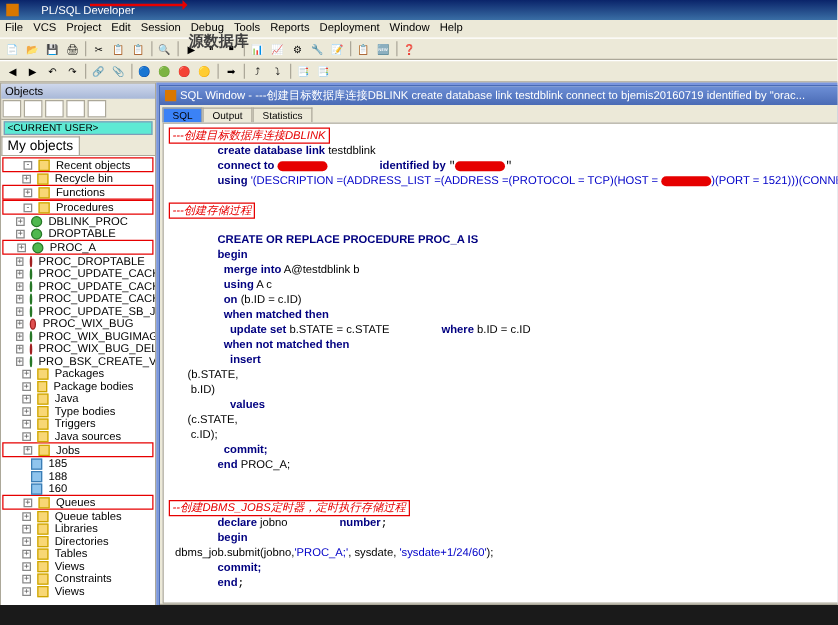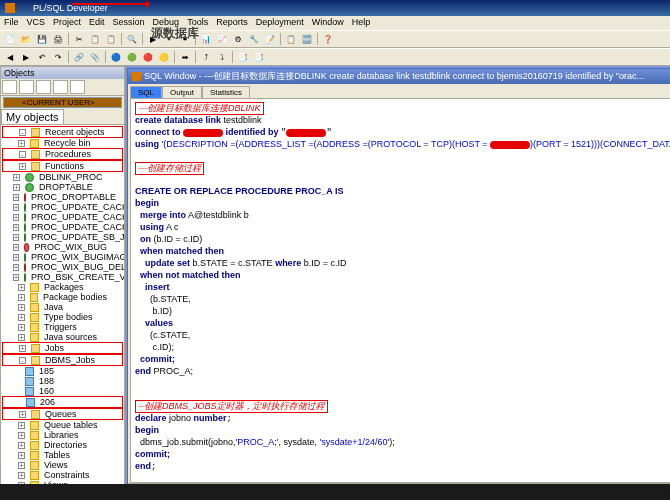--- a/index.html
+++ b/index.html
@@ -12,21 +12,21 @@
 .annot-arrow::after { content: ''; position: absolute; right: -6px; top: -3px; border: 4px solid transparent; border-left-color: #e60000; }
 .toolbar { background: #ece9d8; border-top: 1px solid #fff; border-bottom: 1px solid #aca899; padding: 1px 3px; height: 18px; display: flex; align-items: center; gap: 2px; }
 .tb-btn { width: 14px; height: 14px; border: 1px solid transparent; display: inline-flex; align-items: center; justify-content: center; font-size: 8px; cursor: pointer; }
 .tb-sep { width: 1px; height: 12px; background: #aca899; margin: 0 1px; }
 .annot-src { position: absolute; left: 149px; top: 25px; color: #404040; font-size: 12px; font-weight: bold; z-index: 30; padding: 0 2px; }
 .body-area { display: flex; height: calc(100% - 66px); }
 .sidebar { width: 125px; background: #ece9d8; border: 1px solid #aca899; display: flex; flex-direction: column; }
 .side-title { background: linear-gradient(#cfd8ec,#a8b8d8); padding: 1px 3px; font-size: 9px; }
 .object-filter { display: flex; border-bottom: 1px solid #aca899; }
 .object-filter .of-btn { width: 15px; height: 14px; border: 1px solid #aca899; margin: 1px; background: #fff; }
-.current-user { background: #a16207; border: 1px solid #7f9db9; margin: 1px 2px; padding: 0 18px; font-size: 8px; }
+.current-user { background: #5eead4; border: 1px solid #7f9db9; margin: 1px 2px; padding: 0 2px; font-size: 8px; }
 .tab-labels { display: flex; border-bottom: 1px solid #aca899; }
 .tab-labels .tab { padding: 1px 4px; border: 1px solid #aca899; border-bottom: none; background: #ece9d8; font-size: 11px; }
 .tab-labels .tab.active { background: #fff; }
 .tree { flex: 1; background: #fff; overflow: auto; padding: 1px; }
 .tree-item { display: flex; align-items: center; gap: 5px; padding: 0 16px; white-space: nowrap; cursor: pointer; line-height: 10px; font-size: 8px; }
 .tree-item.d1 { padding-left: 11px; }
 .ti-exp { width: 7px; height: 7px; border: 1px solid #888; display: inline-flex; align-items: center; justify-content: center; font-size: 7px; line-height: 5px; color: #555; background: #fff; }
 .ti-icon { width: 9px; height: 9px; display: inline-block; }
 .ic-folder { background: #f8d775; border: 1px solid #cda500; }
 .ic-proc { background: #4fb84f; border-radius: 50%; border: 1px solid #267726; }
@@ -34,21 +34,21 @@
 .ic-job { background: #8fc4ed; border: 1px solid #3b7db5; }
 .hl-red-box { border: 1px solid #e60000; }
 .editor-pane { flex: 1; background: #7a96df; padding: 2px; display: flex; flex-direction: column; }
 .sql-window { background: #ece9d8; border: 1px solid #4a6bb5; flex: 1; display: flex; flex-direction: column; }
 .sql-title { background: linear-gradient(#6d8fd6,#4a6bb5); color: #fff; padding: 1px 4px; font-size: 9px; display: flex; align-items: center; }
 .sql-title .sq-icon { width: 9px; height: 9px; background: #d97700; margin-right: 3px; }
 .sql-tabs { display: flex; padding: 2px 2px 0; gap: 0; }
 .sql-tabs .st { padding: 1px 7px; border: 1px solid #aca899; border-bottom: none; background: #ece9d8; font-size: 8px; cursor: pointer; }
 .sql-tabs .st.active { background: #3b82f6; }
 .code { flex: 1; background: #fff; border: 1px solid #aca899; margin: 0 2px; padding: 3px 4px; font-family: "Courier New", monospace; font-size: 9px; line-height: 11px; white-space: pre; overflow: auto; position: relative; }
-.kw { color: #000080; font-weight: bold; }
+.kw { color: #000080; font-weight: bold; margin-left: 39px; }
 .cm { color: #e60000; font-style: italic; }
 .cm-box { border: 1px solid #e60000; padding: 0 2px; display: inline-block; }
 .str { color: #0000c8; }
 .id-txt { color: #000; }
 .redact { display: inline-block; background: #e60000; height: 8px; width: 40px; vertical-align: middle; border-radius: 4px; }
 .statusbar { background: #ece9d8; border-top: 1px solid #aca899; padding: 1px 3px; height: 14px; display: flex; align-items: center; gap: 14px; font-size: 8px; }
 .status-sep { border-left: 1px solid #aca899; height: 10px; }
 .taskbar { position: absolute; bottom: 0; left: 0; right: 0; height: 16px; background: #1a1a1a; }
 </style>
 </head>
@@ -145,38 +145,43 @@
           <span class="ti-exp">-</span>
           <span class="ti-icon ic-folder"></span>
           <span>Recent objects</span>
         </div>
         <div class="tree-item d0">
           <span class="ti-exp">+</span>
           <span class="ti-icon ic-folder"></span>
           <span>Recycle bin</span>
         </div>
         <div class="tree-item d0 hl-red-box">
+          <span class="ti-exp">+</span>
+          <span class="ti-icon ic-folder"></span>
+          <span>Functions</span>
+        </div>
+        <div class="tree-item d0 hl-red-box">
           <span class="ti-exp">-</span>
           <span class="ti-icon ic-folder"></span>
           <span>Procedures</span>
         </div>
-        <div class="tree-item d0 hl-red-box">
-          <span class="ti-exp">+</span>
-          <span class="ti-icon ic-folder"></span>
-          <span>Functions</span>
-        </div>
         <div class="tree-item d1">
           <span class="ti-exp">+</span>
           <span class="ti-icon ic-proc"></span>
           <span>DBLINK_PROC</span>
         </div>
         <div class="tree-item d1">
           <span class="ti-exp">+</span>
           <span class="ti-icon ic-proc"></span>
           <span>DROPTABLE</span>
+        </div>
+        <div class="tree-item d1 hl-red-box">
+          <span class="ti-exp">+</span>
+          <span class="ti-icon ic-proc"></span>
+          <span>PROC_A</span>
         </div>
         <div class="tree-item d1">
           <span class="ti-exp">+</span>
           <span class="ti-icon ic-proc-x"></span>
           <span>PROC_DROPTABLE</span>
         </div>
         <div class="tree-item d1">
           <span class="ti-exp">+</span>
           <span class="ti-icon ic-proc"></span>
           <span>PROC_UPDATE_CACHE_</span>
@@ -243,45 +248,35 @@
         </div>
         <div class="tree-item d0">
           <span class="ti-exp">+</span>
           <span class="ti-icon ic-folder"></span>
           <span>Java sources</span>
         </div>
         <div class="tree-item d0 hl-red-box">
           <span class="ti-exp">+</span>
           <span class="ti-icon ic-folder"></span>
           <span>Jobs</span>
-        </div>
-        <div class="tree-item d0 hl-red-box">
-          <span class="ti-exp">-</span>
-          <span class="ti-icon ic-folder"></span>
-          <span>DBMS_Jobs</span>
         </div>
         <div class="tree-item d1">
           <span style="width: 7px; display: inline-block;"></span>
           <span class="ti-icon ic-job"></span>
           <span>185</span>
         </div>
         <div class="tree-item d1">
           <span style="width: 7px; display: inline-block;"></span>
           <span class="ti-icon ic-job"></span>
           <span>188</span>
         </div>
         <div class="tree-item d1">
           <span style="width: 7px; display: inline-block;"></span>
           <span class="ti-icon ic-job"></span>
           <span>160</span>
-        </div>
-        <div class="tree-item d1 hl-red-box">
-          <span style="width: 7px; display: inline-block;"></span>
-          <span class="ti-icon ic-job"></span>
-          <span>206</span>
         </div>
         <div class="tree-item d0 hl-red-box">
           <span class="ti-exp">+</span>
           <span class="ti-icon ic-folder"></span>
           <span>Queues</span>
         </div>
         <div class="tree-item d0">
           <span class="ti-exp">+</span>
           <span class="ti-icon ic-folder"></span>
           <span>Queue tables</span>

